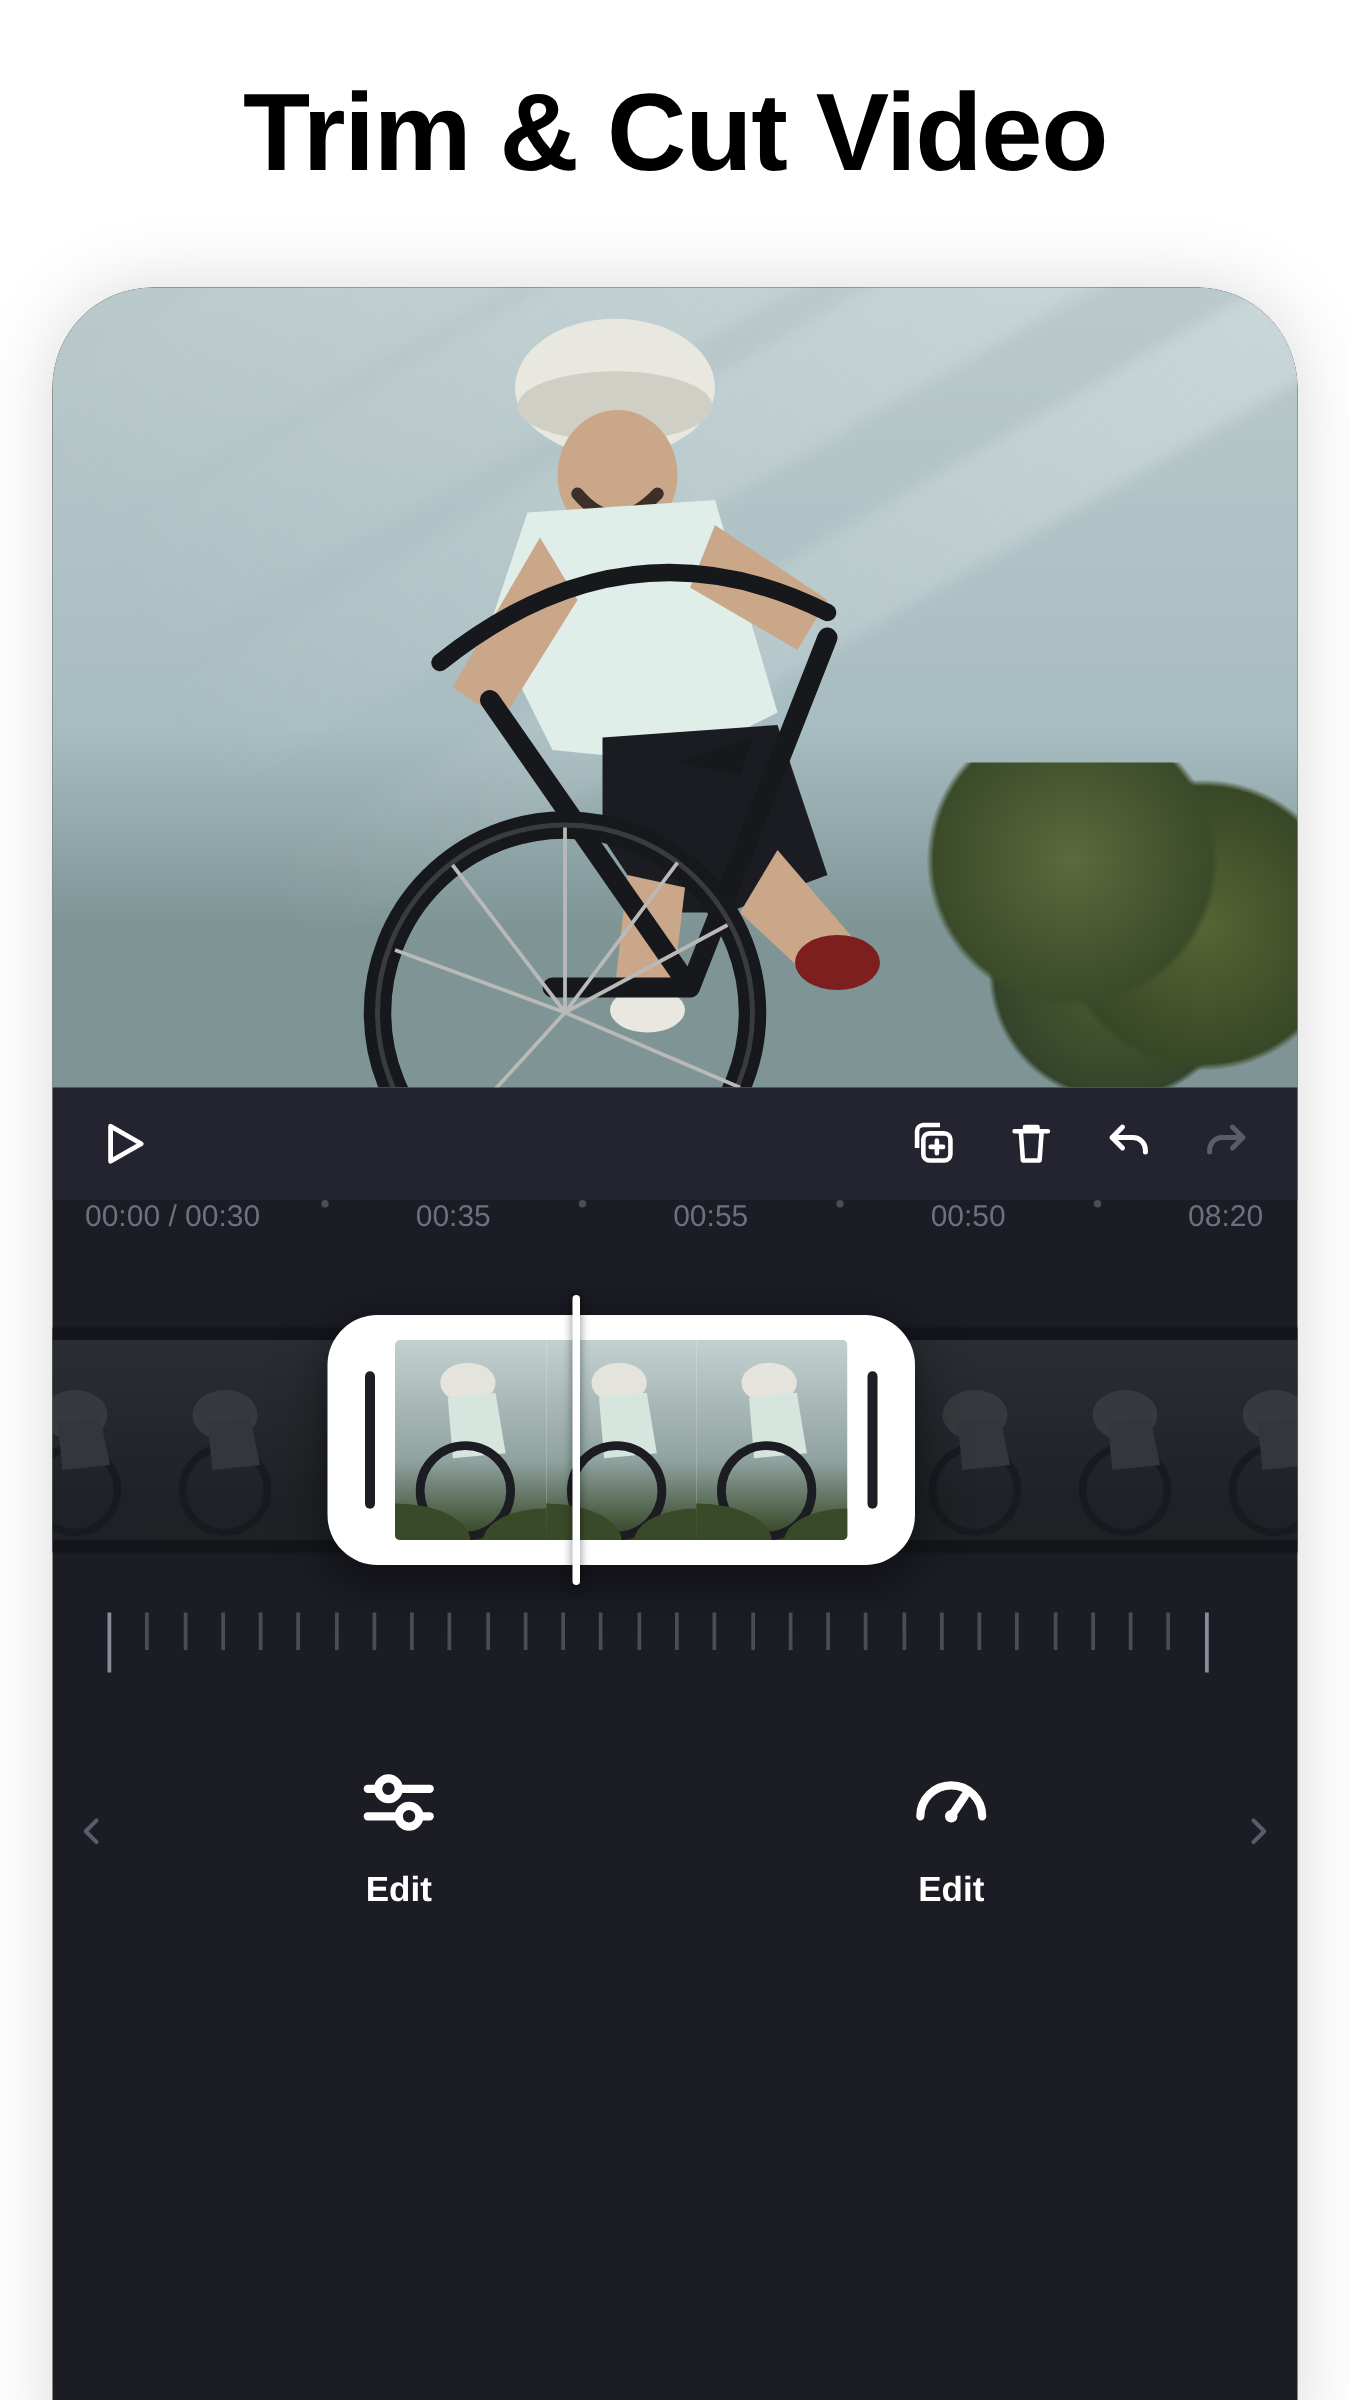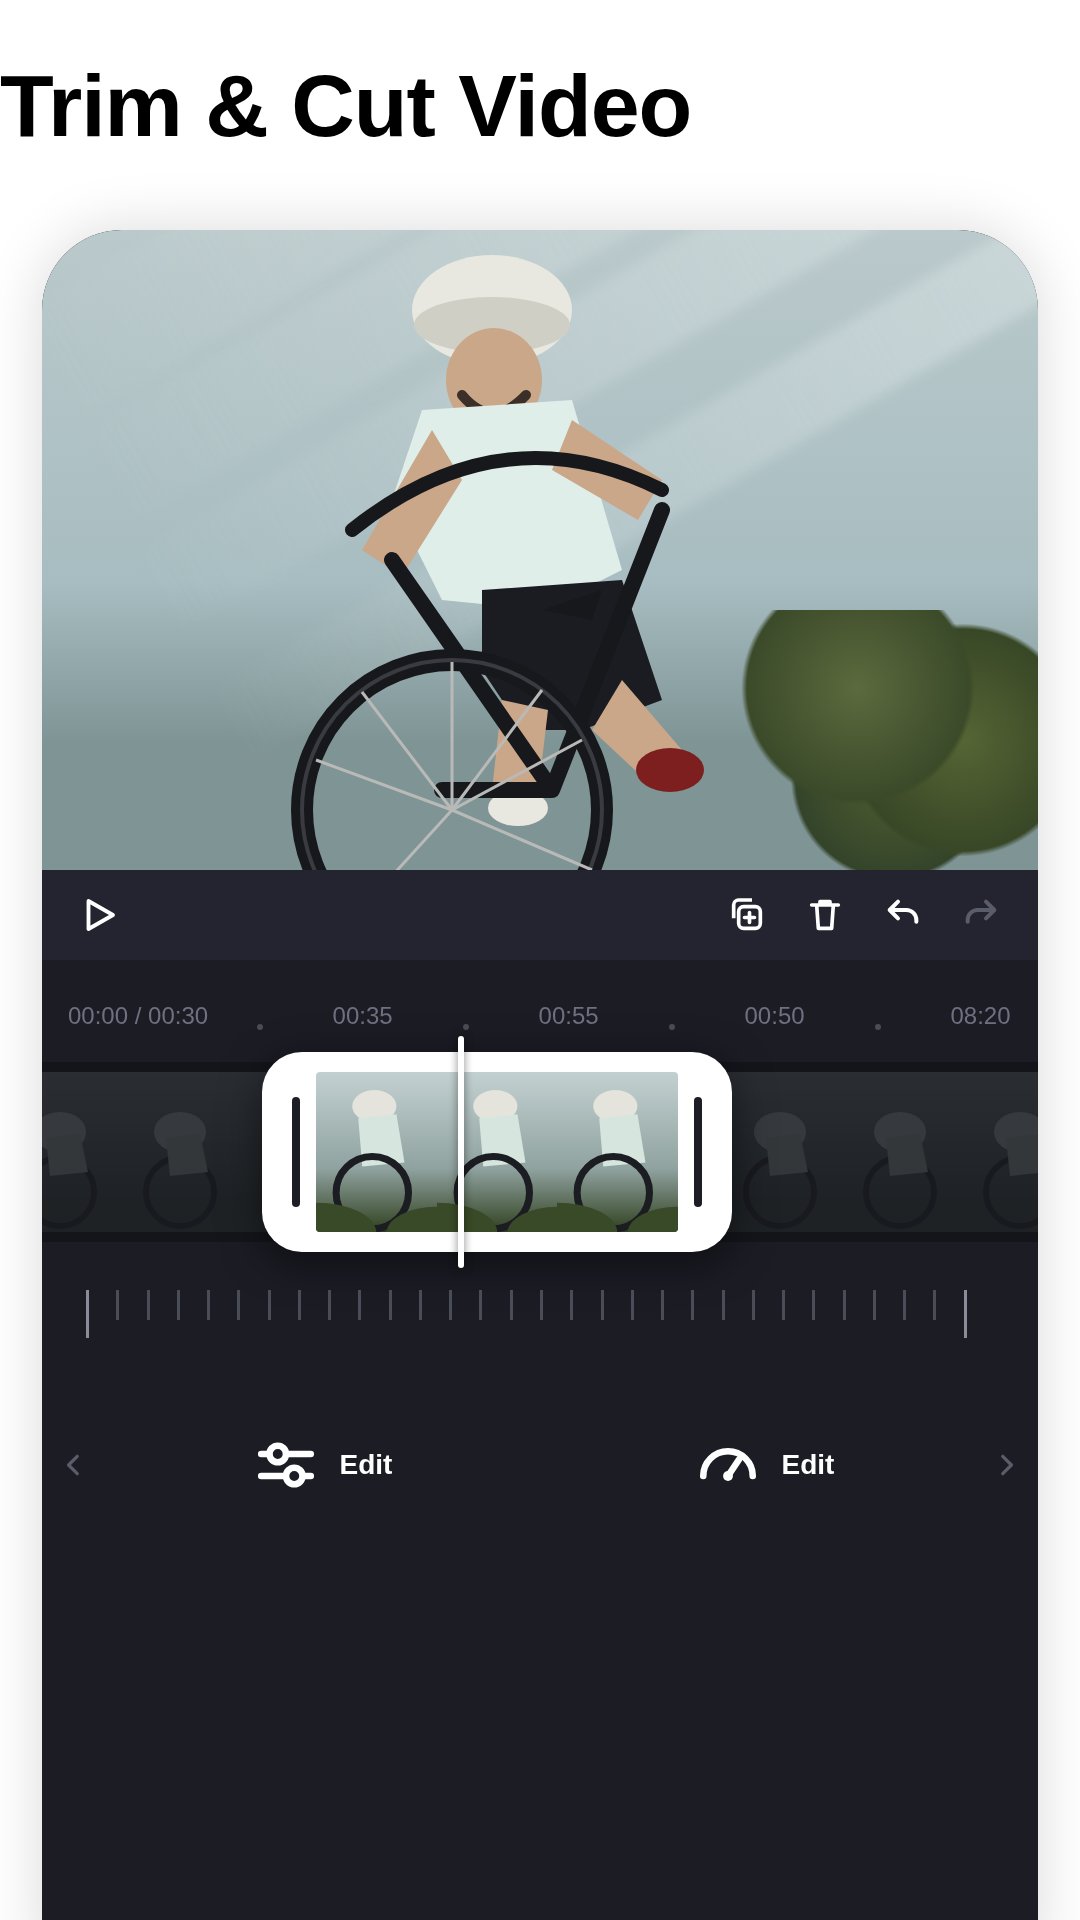--- a/index.html
+++ b/index.html
@@ -5,20 +5,21 @@
   * { box-sizing: border-box; margin: 0; padding: 0; }
   body {
     width: 1080px;
     height: 1920px;
     background: #ffffff;
     font-family: -apple-system, BlinkMacSystemFont, "Helvetica Neue", Arial, sans-serif;
     overflow: hidden;
     position: relative;
   }
   .headline {
+    text-align: center;
     font-size: 88px;
     font-weight: 800;
     color: #000;
     padding-top: 55px;
     letter-spacing: -1px;
   }
   .phone-frame {
     position: absolute;
     left: 42px;
     right: 42px;
@@ -78,21 +79,21 @@
     width: 58px; height:58px;
     display:flex; align-items:center; justify-content:center;
     color:#fff;
     cursor:pointer;
   }
   .icon-btn.disabled { color:#5a5c6a; }
   
   .time-ruler {
     height: 70px;
     display:flex;
-    align-items:flex-end;
+    align-items:flex-start;
     padding: 0 6px;
     color:#6e7080;
     font-size:24px;
   }
   .time-ruler .tr-item { flex:1; text-align:center; }
   .time-ruler .dot { width:6px;height:6px;border-radius:50%;background:#4a4c58;margin:0 auto;}
   .time-ruler .pair { flex:0 0 auto; padding-left:20px;}
   
   .timeline-wrap {
     position: absolute;
@@ -175,21 +176,21 @@
     display:flex;
     align-items:center;
     padding: 0 8px;
   }
   .arrow-btn {
     width:48px; height:100%; display:flex; align-items:center; justify-content:center;
     color:#5a5c6a;
   }
   .tools { flex:1; display:flex; justify-content:space-around; }
   .tool {
-    display:flex; flex-direction:row; align-items:center; gap:14px;
+    display:flex; flex-direction:column; align-items:center; gap:14px;
     color:#fff; cursor:pointer;
   }
   .tool .ticon { width:80px; height:80px; display:flex; align-items:center; justify-content:center;}
   .tool .lbl { font-size:28px; font-weight:600;}
   .trim-frame {
     position:relative; width:86px; height:86px;
   }
   .trim-frame .corner {
     position:absolute; width:26px; height:26px;
     border: 6px solid #f7c948;

